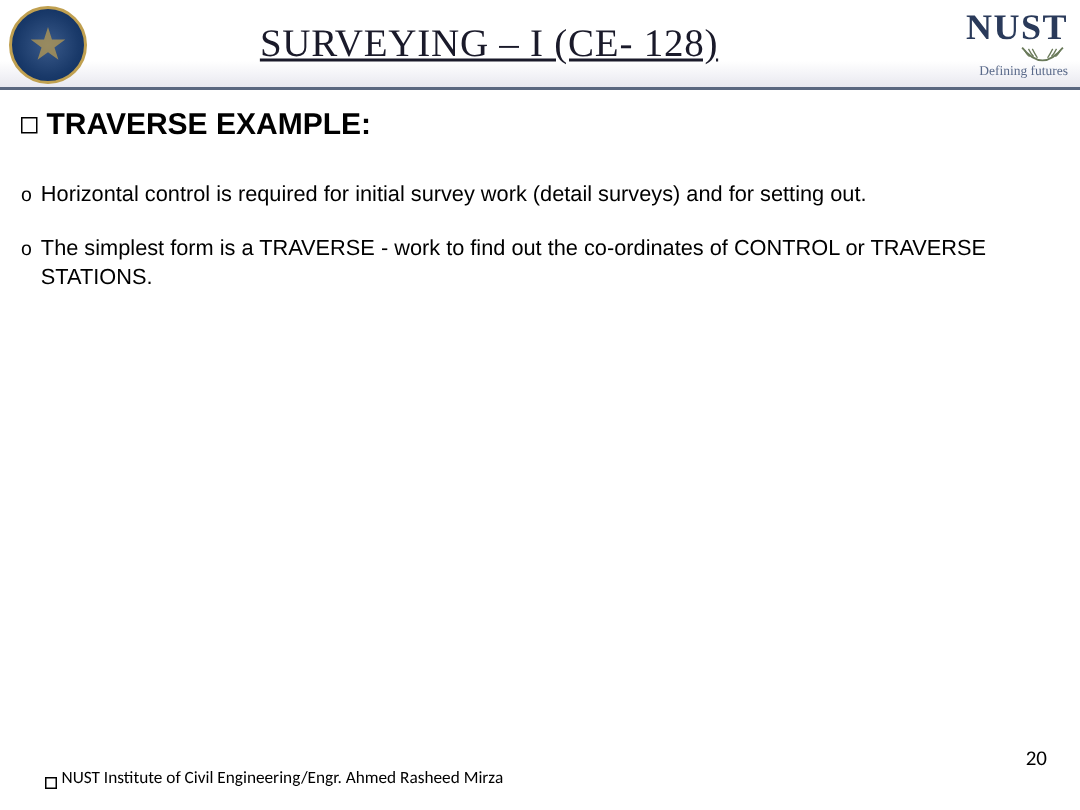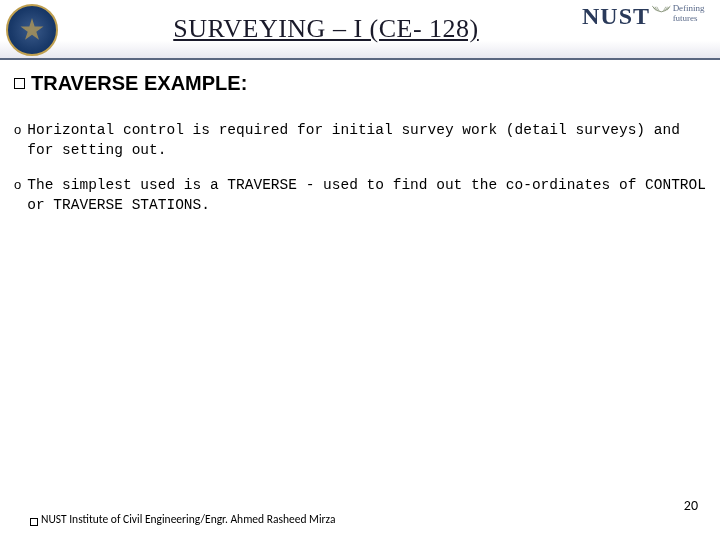--- a/index.html
+++ b/index.html
@@ -49,22 +49,22 @@
     text-decoration: underline;
     font-family: "Times New Roman", serif;
     letter-spacing: 0.5px;
     margin-left: 12px;
   }
   .logo-right {
     width: 130px;
     height: 50px;
     margin-right: 8px;
     display: flex;
-    flex-direction: row;
-    align-items: flex-start;
+    flex-direction: column;
+    align-items: flex-end;
     justify-content: center;
     flex-shrink: 0;
   }
   .nust-text {
     font-family: "Times New Roman", serif;
     font-size: 24px;
     font-weight: bold;
     color: #2a3a5a;
     letter-spacing: 1px;
     line-height: 1;
@@ -118,21 +118,21 @@
   }
   .circle-bullet {
     font-family: Arial, sans-serif;
     font-size: 13px;
     color: #000;
     margin-right: 6px;
     margin-left: 0;
     flex-shrink: 0;
     line-height: 1.4;
   }
-  .body-text { flex: 1; font-family: Liberation Mono, monospace; }
+  .body-text { flex: 1; }
   .footer {
     position: absolute;
     bottom: 14px;
     left: 0;
     width: 100%;
     padding: 0 18px 0 30px;
     display: flex;
     align-items: center;
     justify-content: space-between;
   }
@@ -184,21 +184,21 @@
   </div>
 
 
   <div class="body-line">
     <span class="circle-bullet">o</span>
     <span class="body-text">Horizontal control is required for initial survey work (detail surveys) and for setting out.</span>
   </div>
 
   <div class="body-line">
     <span class="circle-bullet">o</span>
-    <span class="body-text">The simplest used is a TRAVERSE - used to find out the co-ordinates of CONTROL or TRAVERSE STATIONS.</span>
+    <span class="body-text">The simplest form is a TRAVERSE - work to find out the co-ordinates of CONTROL or TRAVERSE STATIONS.</span>
   </div>
 </div>
 
 <div class="page-num">20</div>
 
 <div class="footer">
   <div class="footer-left">
     <span class="footer-bullet"></span>
     <span class="footer-text">NUST Institute of Civil Engineering/Engr. Ahmed Rasheed Mirza</span>
   </div>

